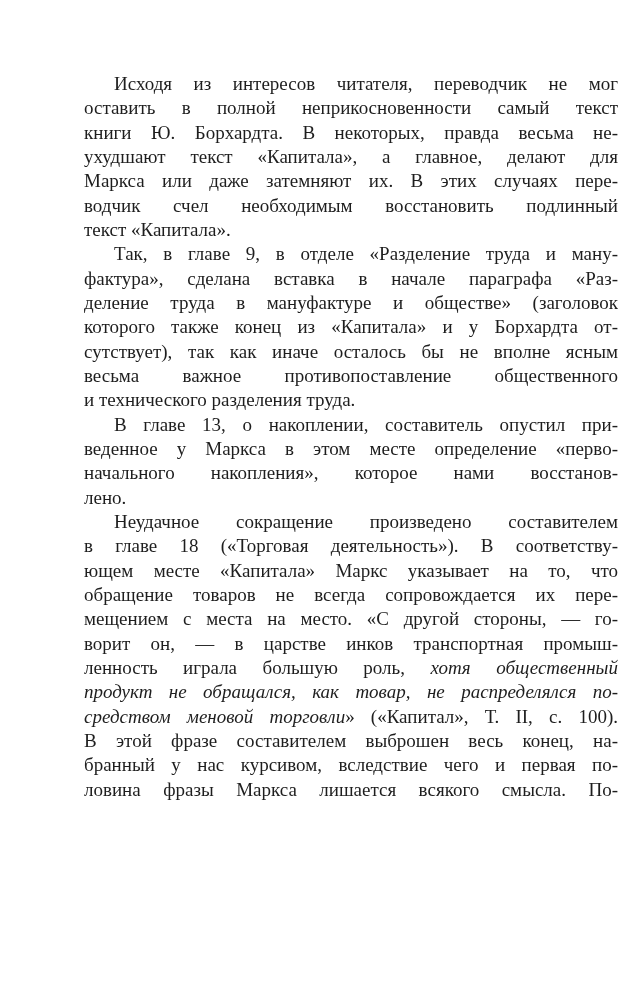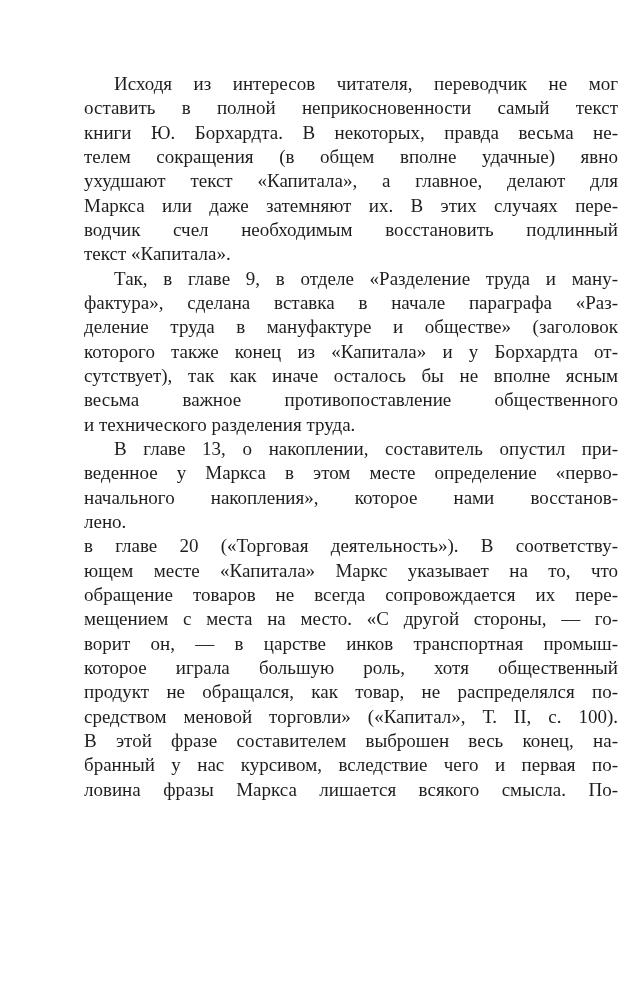--- a/index.html
+++ b/index.html
@@ -26,21 +26,21 @@
     font-size: 19px;
     line-height: 24.34px;
     height: 24.34px;
     white-space: normal;
     text-align: justify;
     text-align-last: justify;
     -moz-text-align-last: justify;
   }
   .line.first { text-indent: 30px; }
   .line.last  { text-align-last: left; -moz-text-align-last: left; }
-  .italic { }
+  .italic { font-style: italic; }
   .footer {
     position: absolute;
     left: 84px;
     top: 896px;
     width: 534px;
     height: 25px;
     font-size: 19px;
     line-height: 24.34px;
   }
   .page-num {
@@ -57,42 +57,42 @@
   }
 </style>
 </head>
 <body>
 
 <div class="page">
   <div class="text-block">
       <div class="line first"><span>Исходя из интересов читателя, переводчик не мог</span></div>
       <div class="line"><span>оставить в полной неприкосновенности самый текст</span></div>
       <div class="line"><span>книги Ю. Борхардта. В некоторых, правда весьма не-</span></div>
-      <div class="line"><span>телем сокращения (в общем вполне удачные) явно</span></div>
       <div class="line"><span>ухудшают текст «Капитала», а главное, делают для</span></div>
       <div class="line"><span>Маркса или даже затемняют их. В этих случаях пере-</span></div>
       <div class="line"><span>водчик счел необходимым восстановить подлинный</span></div>
       <div class="line last"><span>текст «Капитала».</span></div>
       <div class="line first"><span>Так, в главе 9, в отделе «Разделение труда и ману-</span></div>
       <div class="line"><span>фактура», сделана вставка в начале параграфа «Раз-</span></div>
       <div class="line"><span>деление труда в мануфактуре и обществе» (заголовок</span></div>
       <div class="line"><span>которого также конец из «Капитала» и у Борхардта от-</span></div>
       <div class="line"><span>сутствует), так как иначе осталось бы не вполне ясным</span></div>
       <div class="line"><span>весьма важное противопоставление общественного</span></div>
       <div class="line last"><span>и технического разделения труда.</span></div>
       <div class="line first"><span>В главе 13, о накоплении, составитель опустил при-</span></div>
       <div class="line"><span>веденное у Маркса в этом месте определение «перво-</span></div>
       <div class="line"><span>начального накопления», которое нами восстанов-</span></div>
       <div class="line last"><span>лено.</span></div>
-      <div class="line"><span>в главе 20 («Торговая деятельность»). В соответству-</span></div>
+      <div class="line first"><span>Неудачное сокращение произведено составителем</span></div>
+      <div class="line"><span>в главе 18 («Торговая деятельность»). В соответству-</span></div>
       <div class="line"><span>ющем месте «Капитала» Маркс указывает на то, что</span></div>
       <div class="line"><span>обращение товаров не всегда сопровождается их пере-</span></div>
       <div class="line"><span>мещением с места на место. «С другой стороны, — го-</span></div>
       <div class="line"><span>ворит он, — в царстве инков транспортная промыш-</span></div>
-      <div class="line"><span>которое играла большую роль, </span><span class="italic">хотя общественный</span></div>
+      <div class="line"><span>ленность играла большую роль, </span><span class="italic">хотя общественный</span></div>
       <div class="line"><span class="italic">продукт не обращался, как товар, не распределялся по-</span></div>
       <div class="line"><span class="italic">средством меновой торговли</span><span>» («Капитал», Т. II, с. 100).</span></div>
       <div class="line"><span>В этой фразе составителем выброшен весь конец, на-</span></div>
       <div class="line"><span>бранный у нас курсивом, вследствие чего и первая по-</span></div>
       <div class="line"><span>ловина фразы Маркса лишается всякого смысла. По-</span></div>
     </div>
   <div class="footer">
     <span class="page-num">4</span>
     <span class="footer-author">Карл Маркс</span>
   </div>

